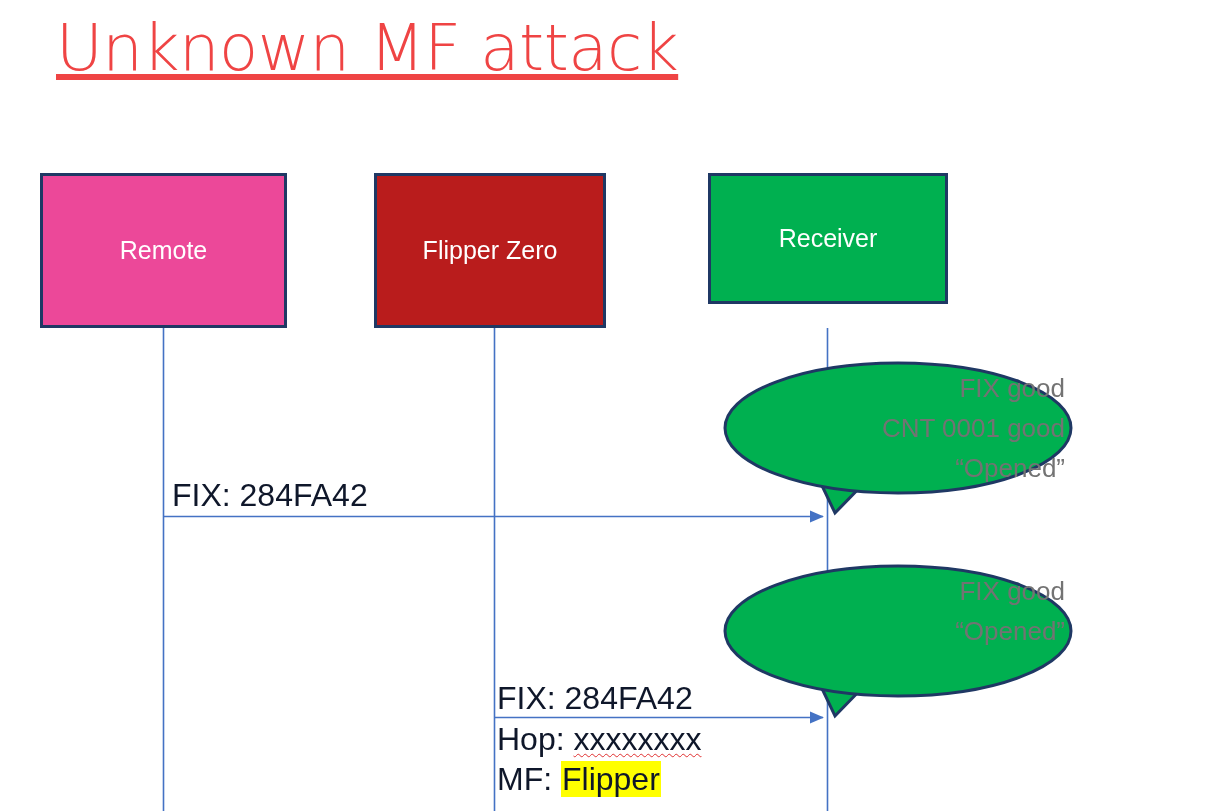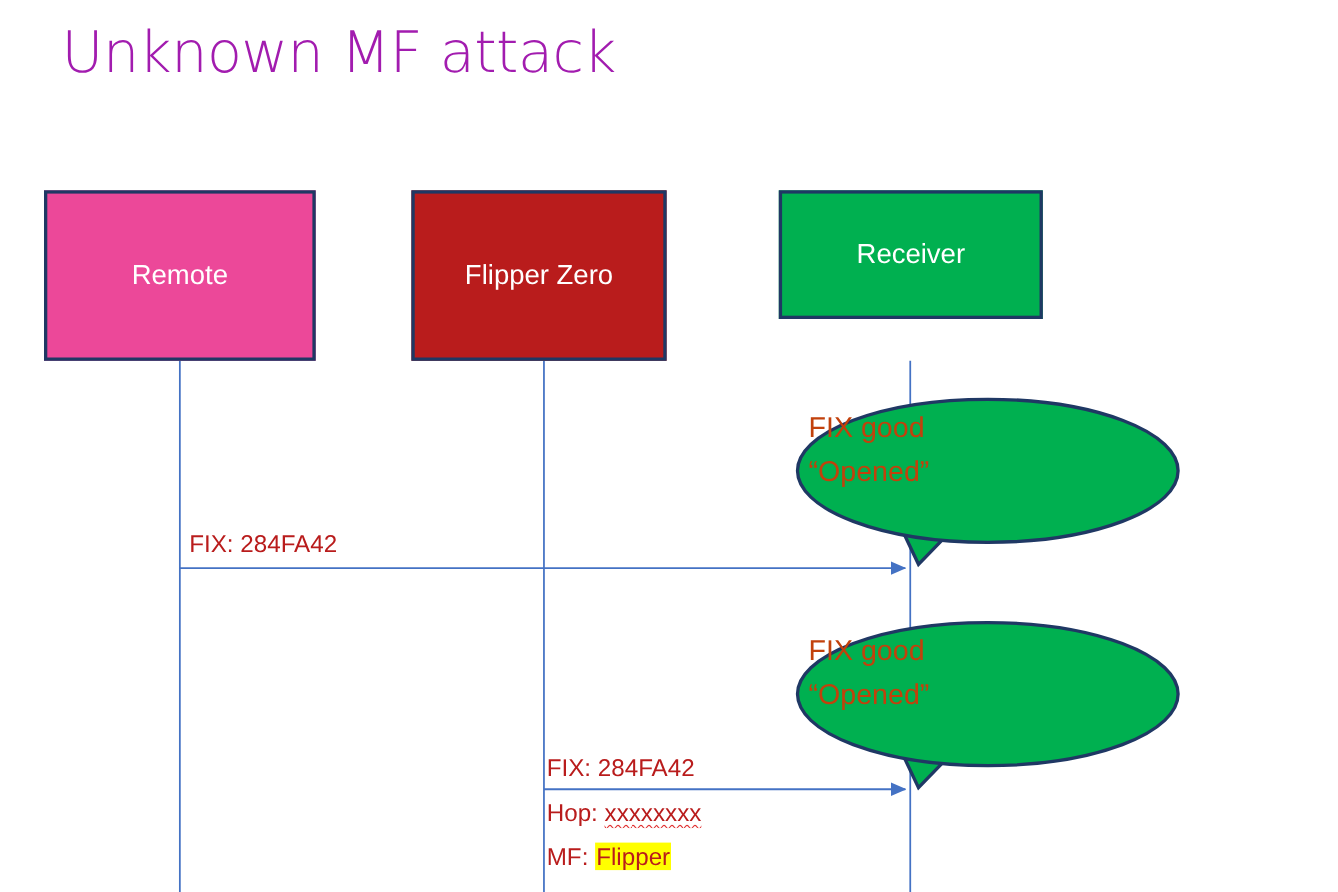--- a/index.html
+++ b/index.html
@@ -27,25 +27,26 @@
   }
 
   
   #slide-title {
     position: absolute;
     left: 56px;
     top: 8px;
     width: 1100px;
     font-family: "DejaVu Sans", sans-serif;
     font-weight: 300;
-    font-size: 52px;
+    font-size: 64px;
     line-height: 80px;
     letter-spacing: -0.5px;
-    color: #a21caf;
+    color: #ef4444;
     white-space: nowrap;
+    text-decoration: underline;
   }
 
   
   #diagram-canvas {
     position: absolute;
     left: 0;
     top: 0;
     width: 1216px;
     height: 811px;
   }
@@ -66,30 +67,30 @@
   }
   #actor-remote {
     left: 40px;  top: 173px;  width: 247px; height: 155px;
     background: #ec4899;
   }
   #actor-flipper {
     left: 374px; top: 173px;  width: 232px; height: 155px;
     background: #b91c1c;
   }
   #actor-receiver {
-    left: 708px; top: 173px;  width: 240px; height: 117px;
+    left: 708px; top: 173px;  width: 240px; height: 131px;
     background: #00B050;
   }
 
   
   .msg-label {
     position: absolute;
-    font-size: 22px;
+    font-size: 32px;
     line-height: 40px;
-    color: #b91c1c;
+    color: #0f172a;
     white-space: nowrap;
   }
   #msg1-line1 { left: 172px; top: 475px; }
   #msg1-line2 { left: 172px; top: 516px; }
   #msg1-line3 { left: 172px; top: 556px; }
 
   #msg2-line1 { left: 497px; top: 678px; }
   #msg2-line2 { left: 497px; top: 719px; text-align: right; }
   #msg2-line3 { left: 497px; top: 759px; }
 
@@ -101,24 +102,24 @@
     text-decoration: underline;
     text-decoration-style: wavy;
     text-decoration-color: #E03030;
     text-decoration-thickness: 1px;
     text-underline-offset: 3px;
   }
 
   
   .callout-text {
     position: absolute;
-    color: #c2410c;
+    color: #737373;
     font-size: 26px;
     line-height: 40px;
-    text-align: left;
+    text-align: right;
     white-space: nowrap;
   }
   #callout1-text { left: 735px; top: 368px; width: 330px; }
   #callout2-text { left: 735px; top: 571px; width: 330px; }
 </style>
 </head>
 <body>
 
 <div id="slide">
 
@@ -171,20 +172,21 @@
   <div class="msg-label" id="msg2-line2">
     <span>Hop: </span><span class="squiggle">xxxxxxxx</span>
   </div>
 
   <div class="msg-label" id="msg2-line3">
     <span>MF: </span><span class="hl">Flipper</span>
   </div>
 
   <div class="callout-text" id="callout1-text">
     <div>FIX good</div>
+    <div>CNT 0001 good</div>
     <div>“Opened”</div>
   </div>
 
   <div class="callout-text" id="callout2-text">
     <div>FIX good</div>
     <div>“Opened”</div>
   </div>
 
 </div>
 

